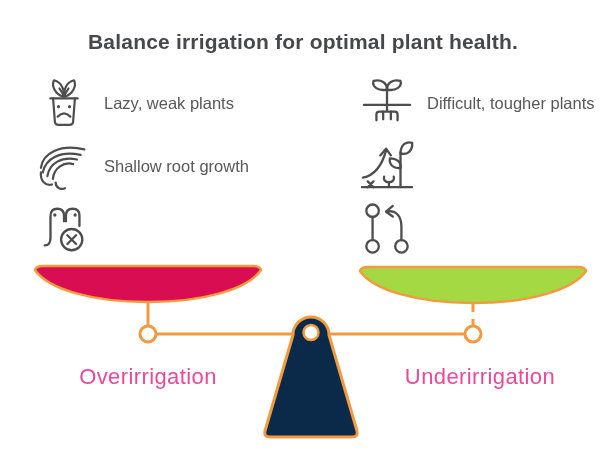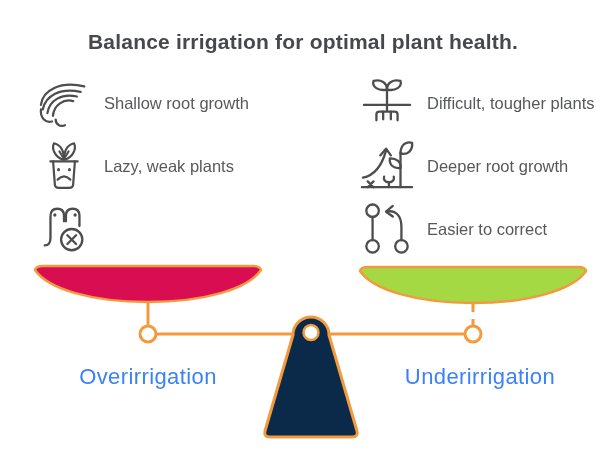--- a/index.html
+++ b/index.html
@@ -15,60 +15,60 @@
   .col-left  { left:34px;  width:282px; }
   .col-right { left:357px; width:238px; }
   .row { display:flex; align-items:center; height:60px; }
   .icon-box { width:60px; height:58px; display:flex; align-items:center; justify-content:center; flex-shrink:0; }
   .item-label { margin-left:10px; font-size:16.5px; color:#57585A; line-height:1.5; }
   svg.icon { stroke:#4D4D4D; fill:none; stroke-width:2.4; stroke-linecap:round; stroke-linejoin:round; }
   svg.icon .dot { fill:#4D4D4D; stroke:none; }
   .balance { position:absolute; left:0; top:256px; display:block; }
   .scale-label {
     position:absolute; top:364px; width:260px; text-align:center;
-    font-size:22px; font-weight:400; color:#3b82f6; letter-spacing:0.4px;
+    font-size:22px; font-weight:400; color:#ec4899; letter-spacing:0.4px;
   }
   .label-left  { left:18px; }
   .label-right { left:350px; }
 </style>
 </head>
 <body>
 
 <div class="stage">
 
   <div class="title">Balance irrigation for optimal plant health.</div>
 
   <div class="col col-left">
     <div class="row">
       <span class="icon-box">
-        <svg class="icon" width="54" height="48" viewBox="0 0 56 52">
-          <path d="M 3 28 C 5 12 24 2 50 8"></path>
-          <path d="M 5 33 C 8 18 24 9 46 14"></path>
-          <path d="M 10 37 C 12 23 26 15 42 19"></path>
-          <path d="M 16 40 C 17 28 28 21 38 24"></path>
-          <path d="M 3 33 C 2 42 8 48 15 46"></path>
-          <path d="M 19 44 C 19 50 25 52 29 50"></path>
-        </svg>
-      </span>
-      <span class="item-label">Shallow root growth</span>
-    </div>
-    <div class="row">
-      <span class="icon-box">
         <svg class="icon" width="40" height="56" viewBox="0 0 44 58">
           <path d="M 21 22 C 12 19 8 10 11 4 C 19 6 23 14 21 22 Z"></path>
           <path d="M 23 22 C 32 19 36 10 33 4 C 25 6 21 14 23 22 Z"></path>
           <path d="M 17 13 L 22 21 L 27 13"></path>
           <path d="M 7 24 H 37"></path>
           <path d="M 10 24 L 12 50 Q 12.5 53 16 53 H 28 Q 31.5 53 32 50 L 34 24"></path>
           <circle class="dot" cx="16" cy="33" r="1.7"></circle>
           <circle class="dot" cx="28" cy="33" r="1.7"></circle>
           <path d="M 15 44 Q 22 37 29 44"></path>
         </svg>
       </span>
       <span class="item-label">Lazy, weak plants</span>
+    </div>
+    <div class="row">
+      <span class="icon-box">
+        <svg class="icon" width="54" height="48" viewBox="0 0 56 52">
+          <path d="M 3 28 C 5 12 24 2 50 8"></path>
+          <path d="M 5 33 C 8 18 24 9 46 14"></path>
+          <path d="M 10 37 C 12 23 26 15 42 19"></path>
+          <path d="M 16 40 C 17 28 28 21 38 24"></path>
+          <path d="M 3 33 C 2 42 8 48 15 46"></path>
+          <path d="M 19 44 C 19 50 25 52 29 50"></path>
+        </svg>
+      </span>
+      <span class="item-label">Shallow root growth</span>
     </div>
     <div class="row">
       <span class="icon-box">
         <svg class="icon" width="52" height="56" viewBox="0 0 52 58">
           <path d="M 6 46 Q 12 46 12 38 L 12 16 Q 12 8 19 8 Q 26 8 26 15 L 26 21"></path>
           <circle class="dot" cx="16.5" cy="14.5" r="1.7"></circle>
           <path d="M 28 21 L 28 15 Q 28 8 35 8 Q 42 8 42 15 L 42 26"></path>
           <circle class="dot" cx="37.5" cy="14.5" r="1.7"></circle>
           <circle cx="34" cy="40" r="11"></circle>
           <path d="M 29.5 35.5 L 38.5 44.5 M 38.5 35.5 L 29.5 44.5"></path>
@@ -100,34 +100,32 @@
           <path d="M 21 17 L 27 10 L 32 17"></path>
           <path d="M 42 50 V 14"></path>
           <path d="M 42 15 C 42 6 48 2 54 4 C 55 12 49 17 42 15 Z"></path>
           <path d="M 42 30 C 35 31 30 27 31 20 C 38 20 43 24 42 30 Z"></path>
           <path d="M 30 50 V 45"></path>
           <path d="M 30 45 C 26 45 24 42 25 39"></path>
           <path d="M 30 45 C 34 45 36 42 35 39"></path>
           <path d="M 8 44 L 14 50 M 14 44 L 8 50"></path>
         </svg>
       </span>
-      <span class="item-label">Deeper root growth</span>
     </div>
     <div class="row">
       <span class="icon-box">
         <svg class="icon" width="50" height="54" viewBox="0 0 52 56">
           <circle cx="11" cy="9" r="6.5"></circle>
           <path d="M 11 15.5 V 39.5"></path>
           <circle cx="11" cy="46" r="6.5"></circle>
           <circle cx="41" cy="46" r="6.5"></circle>
           <path d="M 41 39.5 V 26 C 41 13 34 8 26 10"></path>
           <path d="M 32 4 L 25 10 L 32 15"></path>
         </svg>
       </span>
-      <span class="item-label">Easier to correct</span>
     </div>
   </div>
 
   <svg class="balance" width="606" height="200" viewBox="0 0 606 200">
 
     <line x1="148" y1="78" x2="473" y2="78" stroke="#F39A3F" stroke-width="3"></line>
 
     <path d="M 35 14 Q 36 10 43 10 L 253 10 Q 260 10 261 14 C 248 33 204 46 148 46 C 92 46 48 33 35 14 Z" stroke="#F39A3F" stroke-width="2.5" stroke-linejoin="round" fill="#D80D52"></path>
     <line x1="148" y1="46" x2="148" y2="70" stroke="#F39A3F" stroke-width="3"></line>
 

